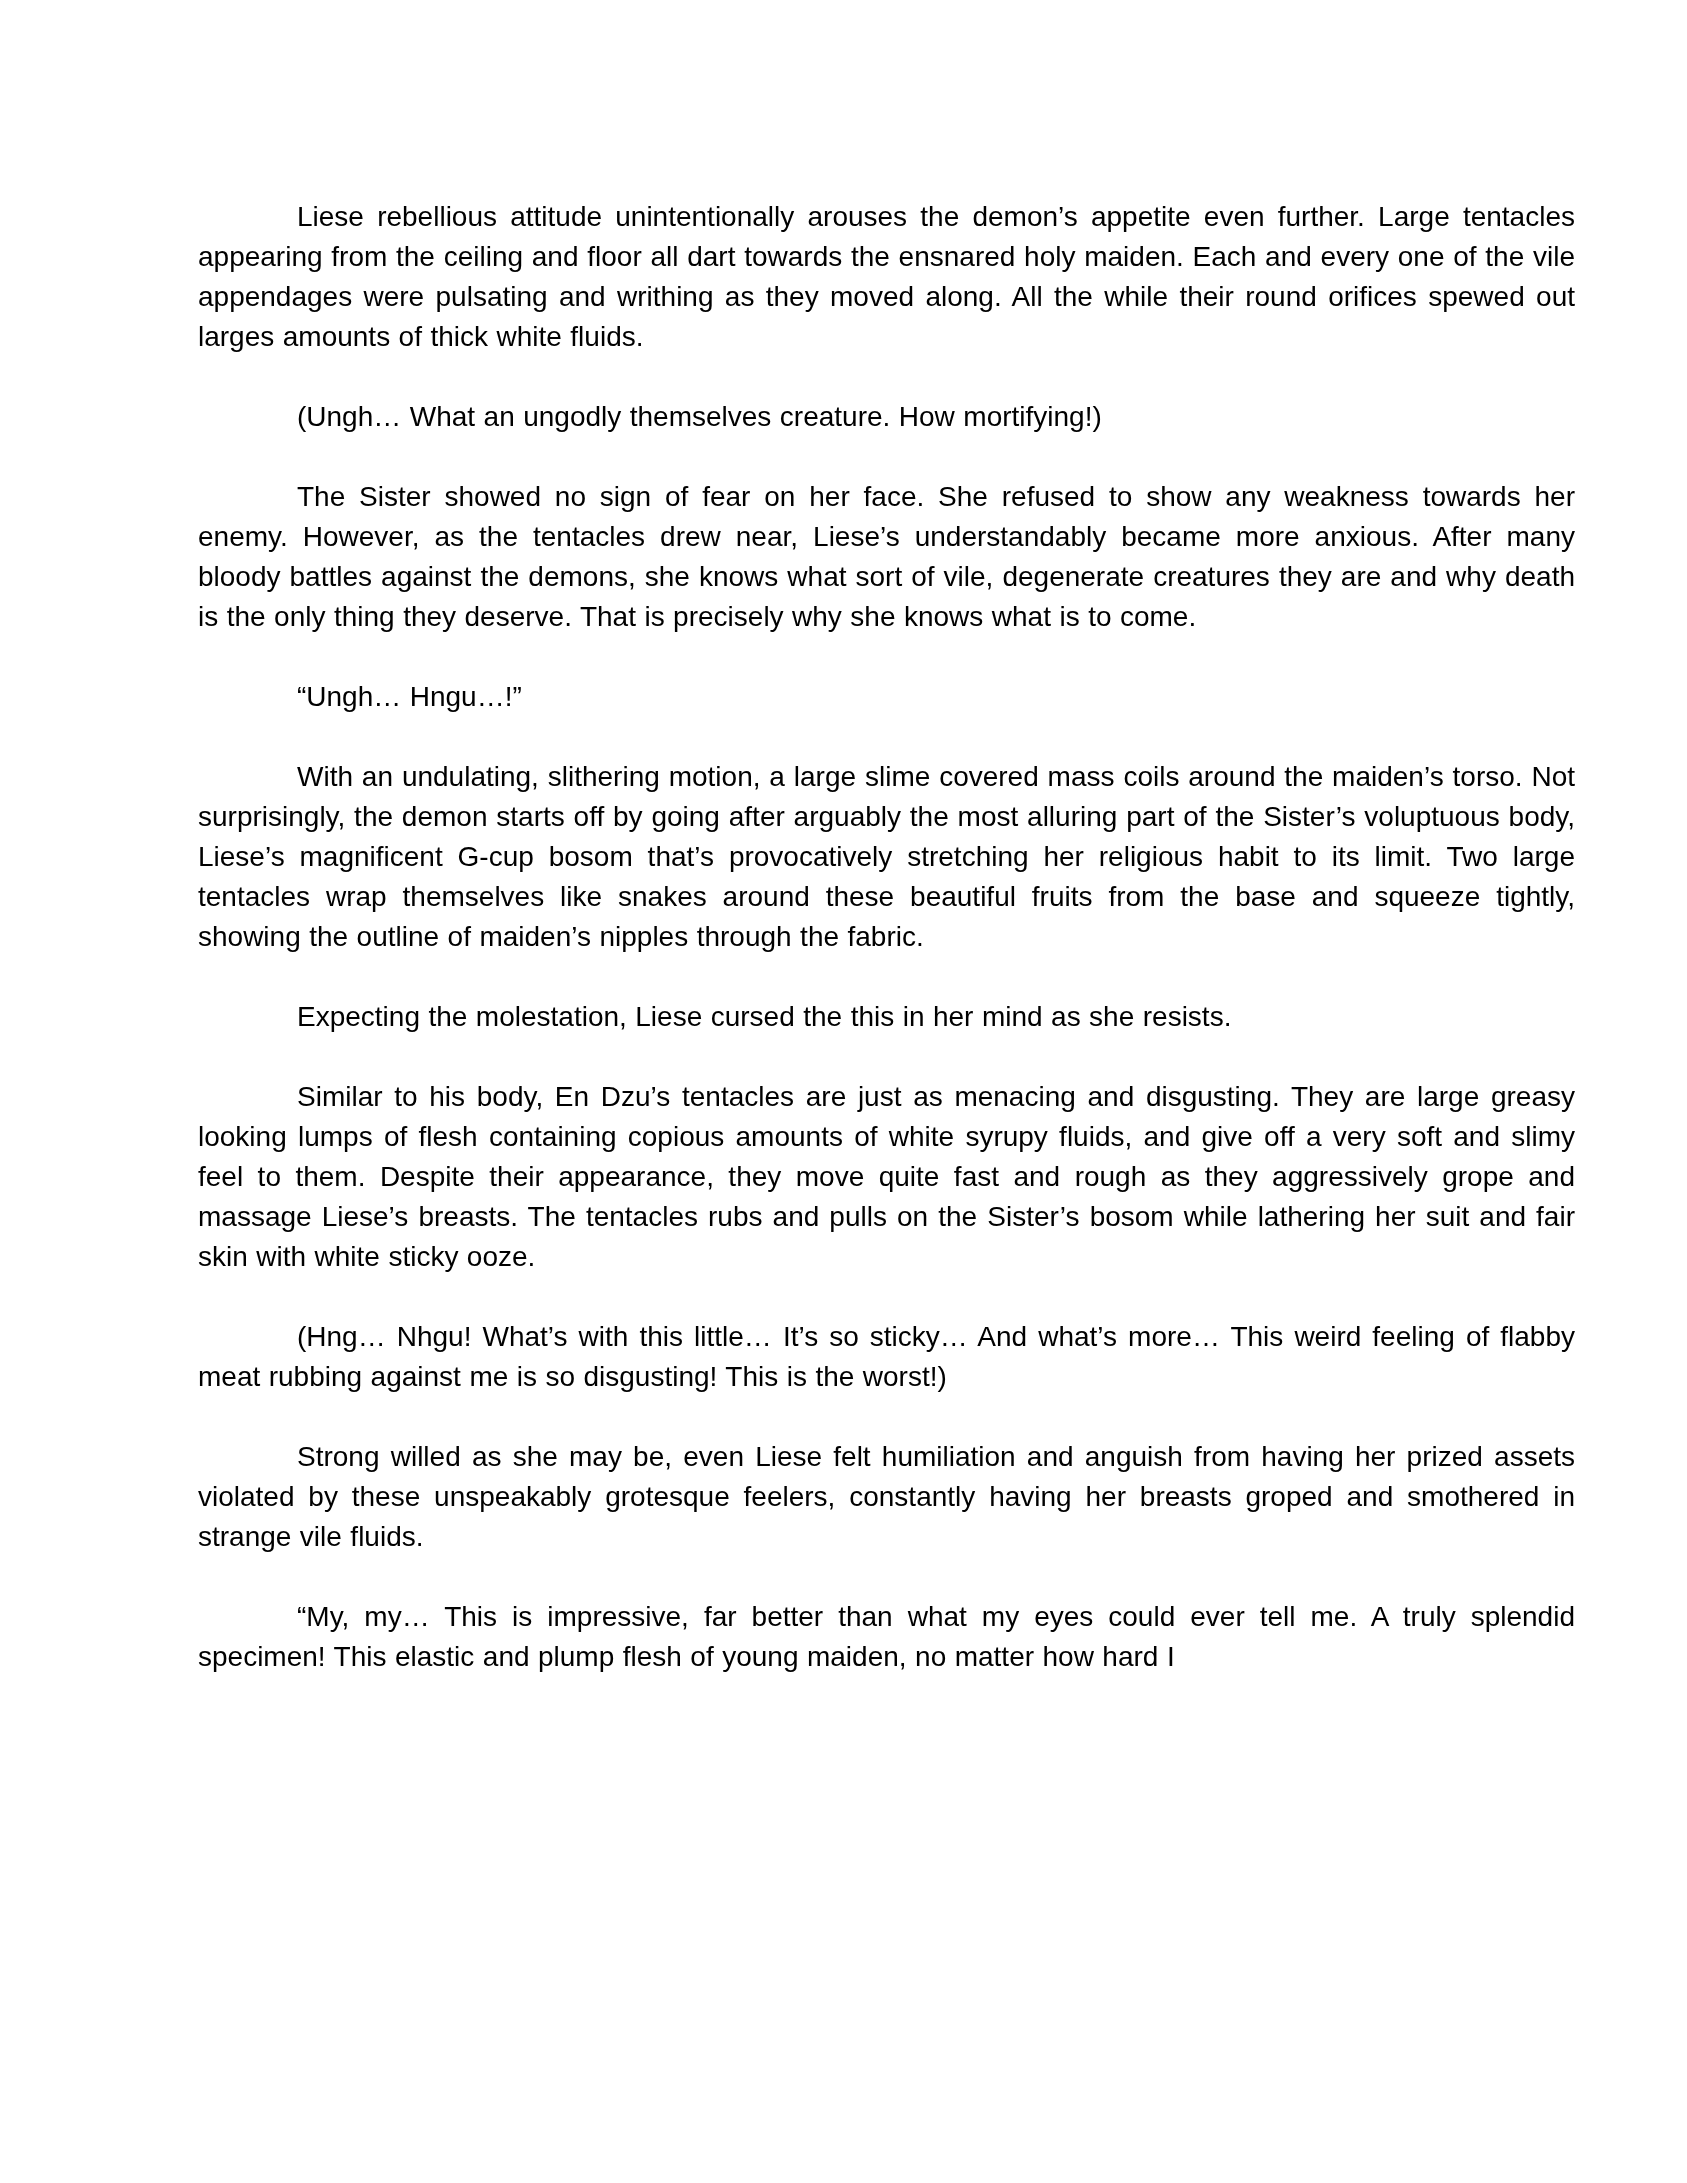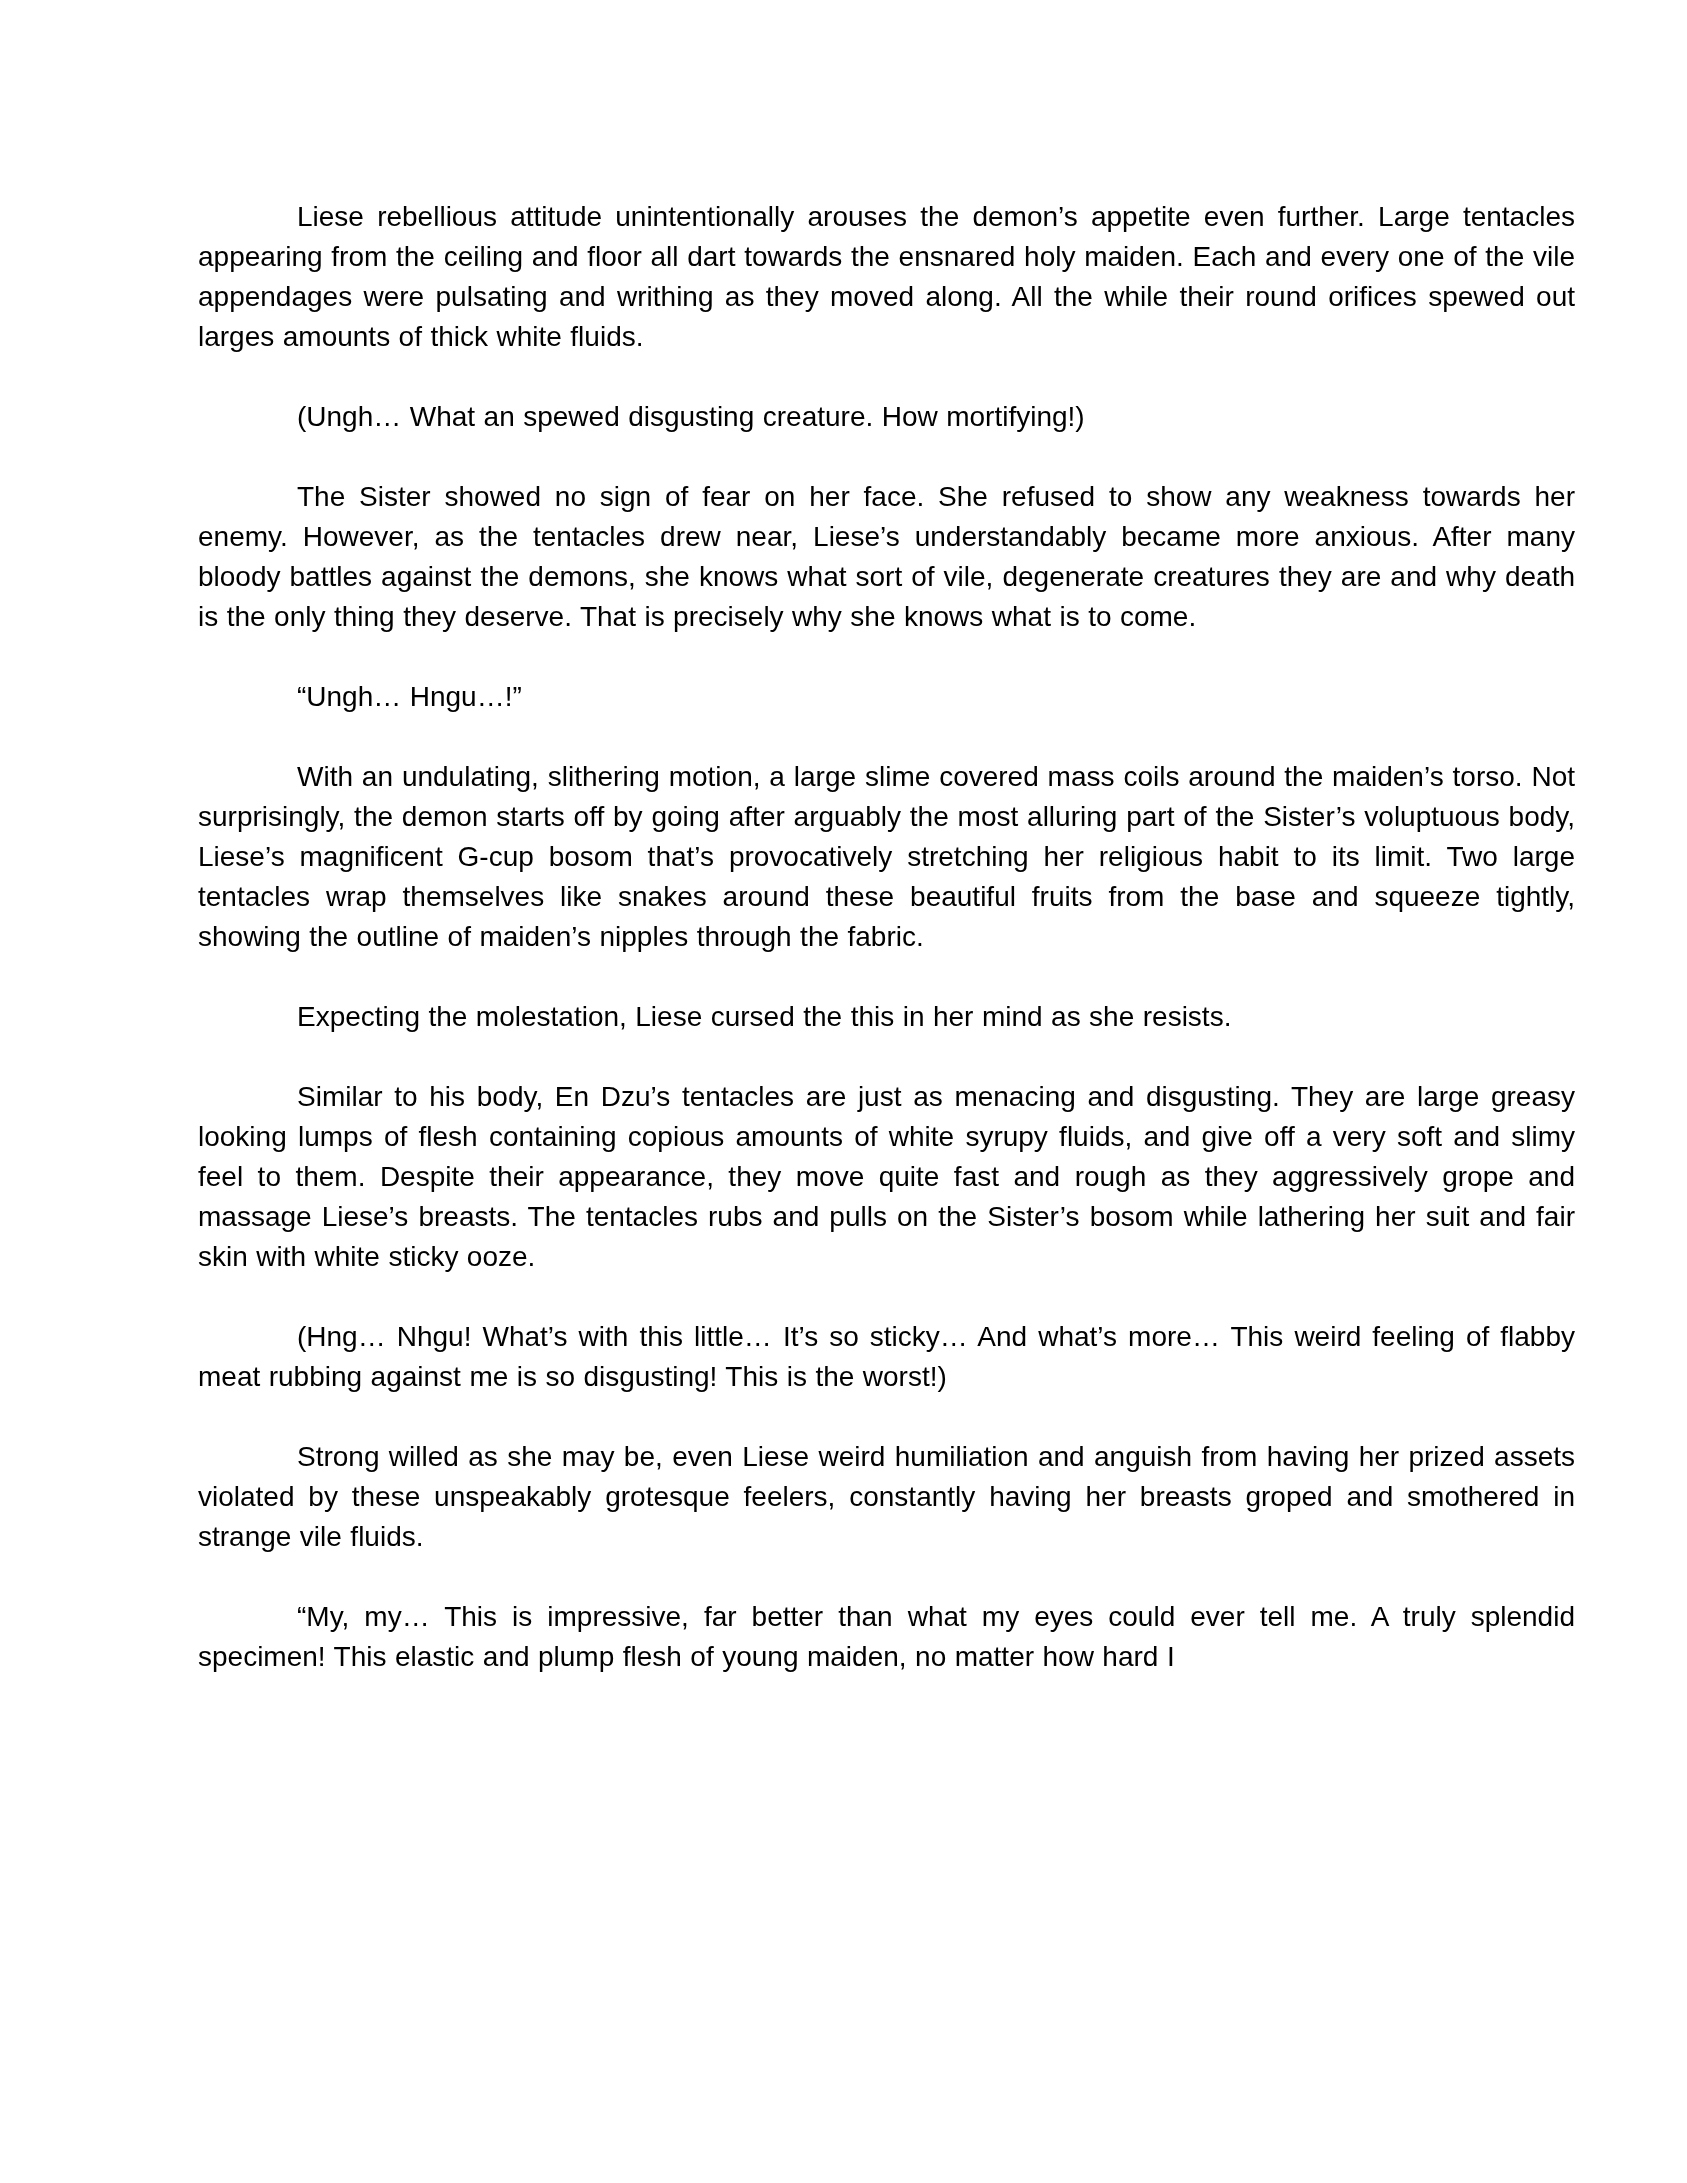--- a/index.html
+++ b/index.html
@@ -28,23 +28,23 @@
   }
   .page p:last-child {
     margin-bottom: 11px;
   }
 </style>
 </head>
 <body>
 
 <div class="page">
   <p>Liese rebellious attitude unintentionally arouses the demon’s appetite even further. Large tentacles appearing from the ceiling and floor all dart towards the ensnared holy maiden. Each and every one of the vile appendages were pulsating and writhing as they moved along. All the while their round orifices spewed out larges amounts of thick white fluids.</p>
-  <p>(Ungh… What an spewed disgusting creature. How mortifying!)</p>
+  <p>(Ungh… What an ungodly themselves creature. How mortifying!)</p>
   <p>The Sister showed no sign of fear on her face. She refused to show any weakness towards her enemy. However, as the tentacles drew near, Liese’s understandably became more anxious. After many bloody battles against the demons, she knows what sort of vile, degenerate creatures they are and why death is the only thing they deserve. That is precisely why she knows what is to come.</p>
   <p>“Ungh… Hngu…!”</p>
   <p>With an undulating, slithering motion, a large slime covered mass coils around the maiden’s torso. Not surprisingly, the demon starts off by going after arguably the most alluring part of the Sister’s voluptuous body, Liese’s magnificent G-cup bosom that’s provocatively stretching her religious habit to its limit. Two large tentacles wrap themselves like snakes around these beautiful fruits from the base and squeeze tightly, showing the outline of maiden’s nipples through the fabric.</p>
   <p>Expecting the molestation, Liese cursed the this in her mind as she resists.</p>
   <p>Similar to his body, En Dzu’s tentacles are just as menacing and disgusting. They are large greasy looking lumps of flesh containing copious amounts of white syrupy fluids, and give off a very soft and slimy feel to them. Despite their appearance, they move quite fast and rough as they aggressively grope and massage Liese’s breasts. The tentacles rubs and pulls on the Sister’s bosom while lathering her suit and fair skin with white sticky ooze.</p>
   <p>(Hng… Nhgu! What’s with this little… It’s so sticky… And what’s more… This weird feeling of flabby meat rubbing against me is so disgusting! This is the worst!)</p>
-  <p>Strong willed as she may be, even Liese weird humiliation and anguish from having her prized assets violated by these unspeakably grotesque feelers, constantly having her breasts groped and smothered in strange vile fluids.</p>
+  <p>Strong willed as she may be, even Liese felt humiliation and anguish from having her prized assets violated by these unspeakably grotesque feelers, constantly having her breasts groped and smothered in strange vile fluids.</p>
   <p>“My, my… This is impressive, far better than what my eyes could ever tell me. A truly splendid specimen! This elastic and plump flesh of young maiden, no matter how hard I</p>
 </div>
 
 
 </body></html>

